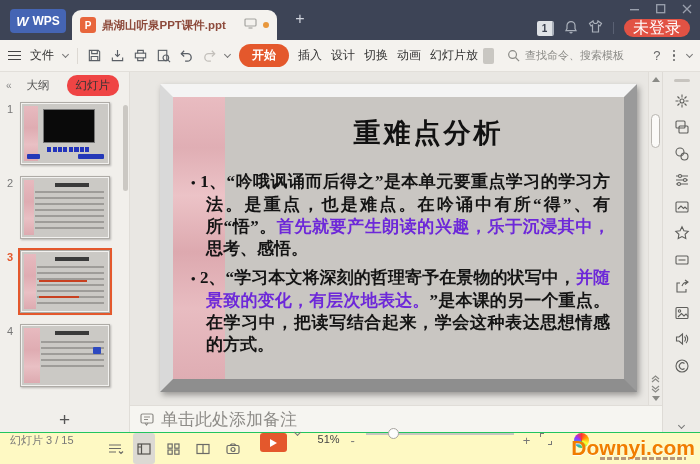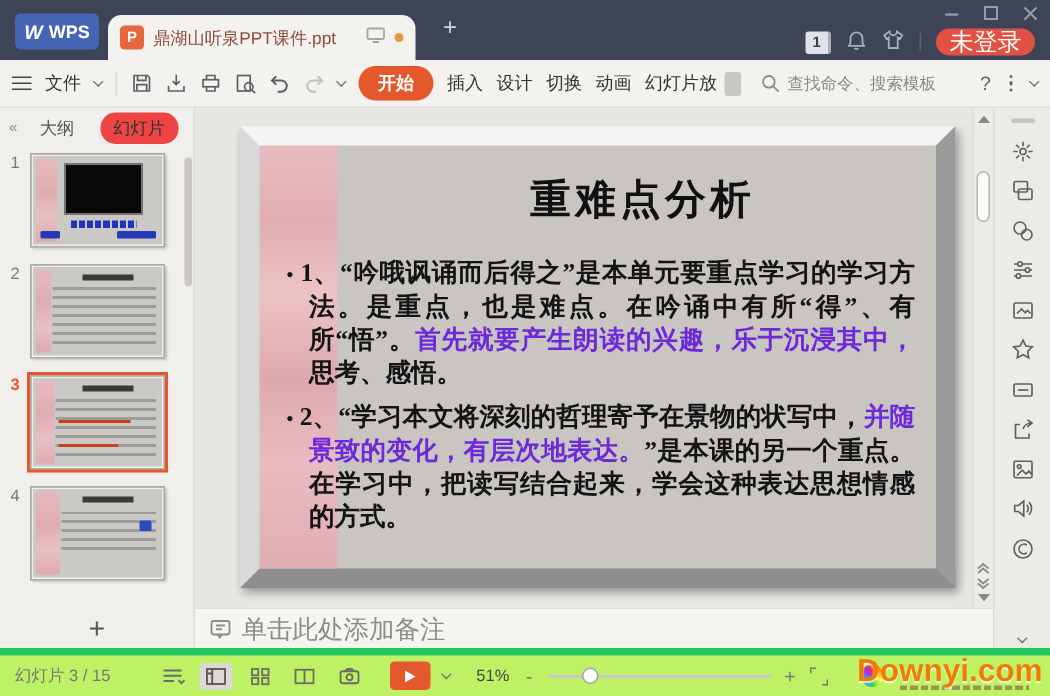--- a/index.html
+++ b/index.html
@@ -5,21 +5,21 @@
   * { margin:0; padding:0; box-sizing:border-box; }
   html,body { width:700px; height:464px; overflow:hidden; }
   body { font-family:"Liberation Sans",sans-serif; background:#e9e7e3; position:relative; font-size:12px; color:#333; }
 
   
   .titlebar { height:40px; background:#3d4456; position:relative; }
   .wps-logo { position:absolute; left:10px; top:9px; height:24px; width:56px; background:#4565b4; border-radius:4px; color:#fff; display:flex; align-items:center; justify-content:center; gap:4px; font-weight:bold; font-size:12px; cursor:pointer; }
   .wps-logo .w-glyph { font-size:13px; font-style:italic; }
   .doc-tab { position:absolute; left:72px; bottom:0; height:30px; width:205px; background:#f4f2ee; border-radius:9px 9px 0 0; display:flex; align-items:center; padding:0 8px; gap:6px; }
   .ppt-badge { width:16px; height:16px; background:#e8663c; border-radius:3px; color:#fff; font-size:10px; font-weight:bold; display:flex; align-items:center; justify-content:center; }
-  .doc-title { font-size:11.5px; color:#8d4a3b; white-space:nowrap; overflow:hidden; flex:1; }
+  .doc-title { font-size:11.5px; color:#8d4a3b; white-space:nowrap; overflow:hidden; flex:1;font-weight:bold; }
   .tab-monitor { opacity:.75; }
   .dot-modified { width:6px; height:6px; border-radius:50%; background:#e8973c; }
   .newtab { position:absolute; left:292px; top:12px; width:16px; height:16px; color:#cfd3dc; font-size:16px; line-height:14px; text-align:center; cursor:pointer; }
   .win-controls { position:absolute; right:8px; top:4px; display:flex; gap:16px; align-items:center; }
   .win-controls svg { display:block; }
   .tb-icons { position:absolute; right:10px; top:19px; display:flex; gap:10px; align-items:center; }
   .key-badge { min-width:17px; height:15px; background:#dfe2e6; border-radius:2px; color:#3a404e; font-size:10px; font-weight:bold; display:flex; align-items:center; justify-content:center; padding:0 3px; border-right:2px solid #aab0ba; }
   .tb-sep { width:1px; height:12px; background:#5a6173; }
   .login-pill { height:18px; background:#e25244; color:#fff; border-radius:9px; font-size:16px; display:flex; align-items:center; padding:0 9px; cursor:pointer; }
 
@@ -98,21 +98,21 @@
   .notesbar { height:27px; background:#f6f5f1; border-top:1px solid #e0ddd8; display:flex; align-items:center; gap:7px; padding:0 10px; }
   .notes-ph { color:#8e8c88; font-size:17px; }
 
   
   .rail { width:38px; background:#edebe7; border-left:1px solid #dedbd6; display:flex; flex-direction:column; align-items:center; padding-top:7px; gap:10.5px; }
   .rail svg { display:block; cursor:pointer; }
   .rail-handle { width:16px; height:3px; border-radius:2px; background:#c7c4bf; }
   .rail-bottom { margin-top:auto; margin-bottom:4px; }
 
   
-  .statusbar { height:32px; background:#bef264; border-top:5px solid #22c55e; display:flex; align-items:center; padding:0 10px; gap:8px; color:#666; }
+  .statusbar { height:32px; background:#fef9c3; border-top:1px solid #22c55e; display:flex; padding:0 10px; gap:8px; color:#666; }
   .slide-ind { font-size:11px; color:#777; white-space:nowrap; margin-right:26px; }
   .sb-ic { cursor:pointer; display:flex; align-items:center; }
   .viewchip { padding:3px 4px; border-radius:3px; }
   .viewchip.active { background:#dcd9d3; }
   .play-btn { width:27px; height:19px; background:#e4582c; border-radius:3px; display:flex; align-items:center; justify-content:center; cursor:pointer; margin-left:8px; }
   .play-tri { width:0; height:0; border-top:4.5px solid transparent; border-bottom:4.5px solid transparent; border-left:7px solid #fff; }
   .zoom-val { font-size:11px; color:#444; margin-left:10px; }
   .zminus,.zplus { font-size:13px; color:#777; cursor:pointer; width:10px; text-align:center; }
   .ztrack { width:148px; height:2px; background:#c9c6c1; position:relative; cursor:pointer; }
   .zknob { position:absolute; left:15%; top:-5px; width:11px; height:11px; border-radius:50%; background:#fdfdfd; border:1px solid #a8a5a0; }

